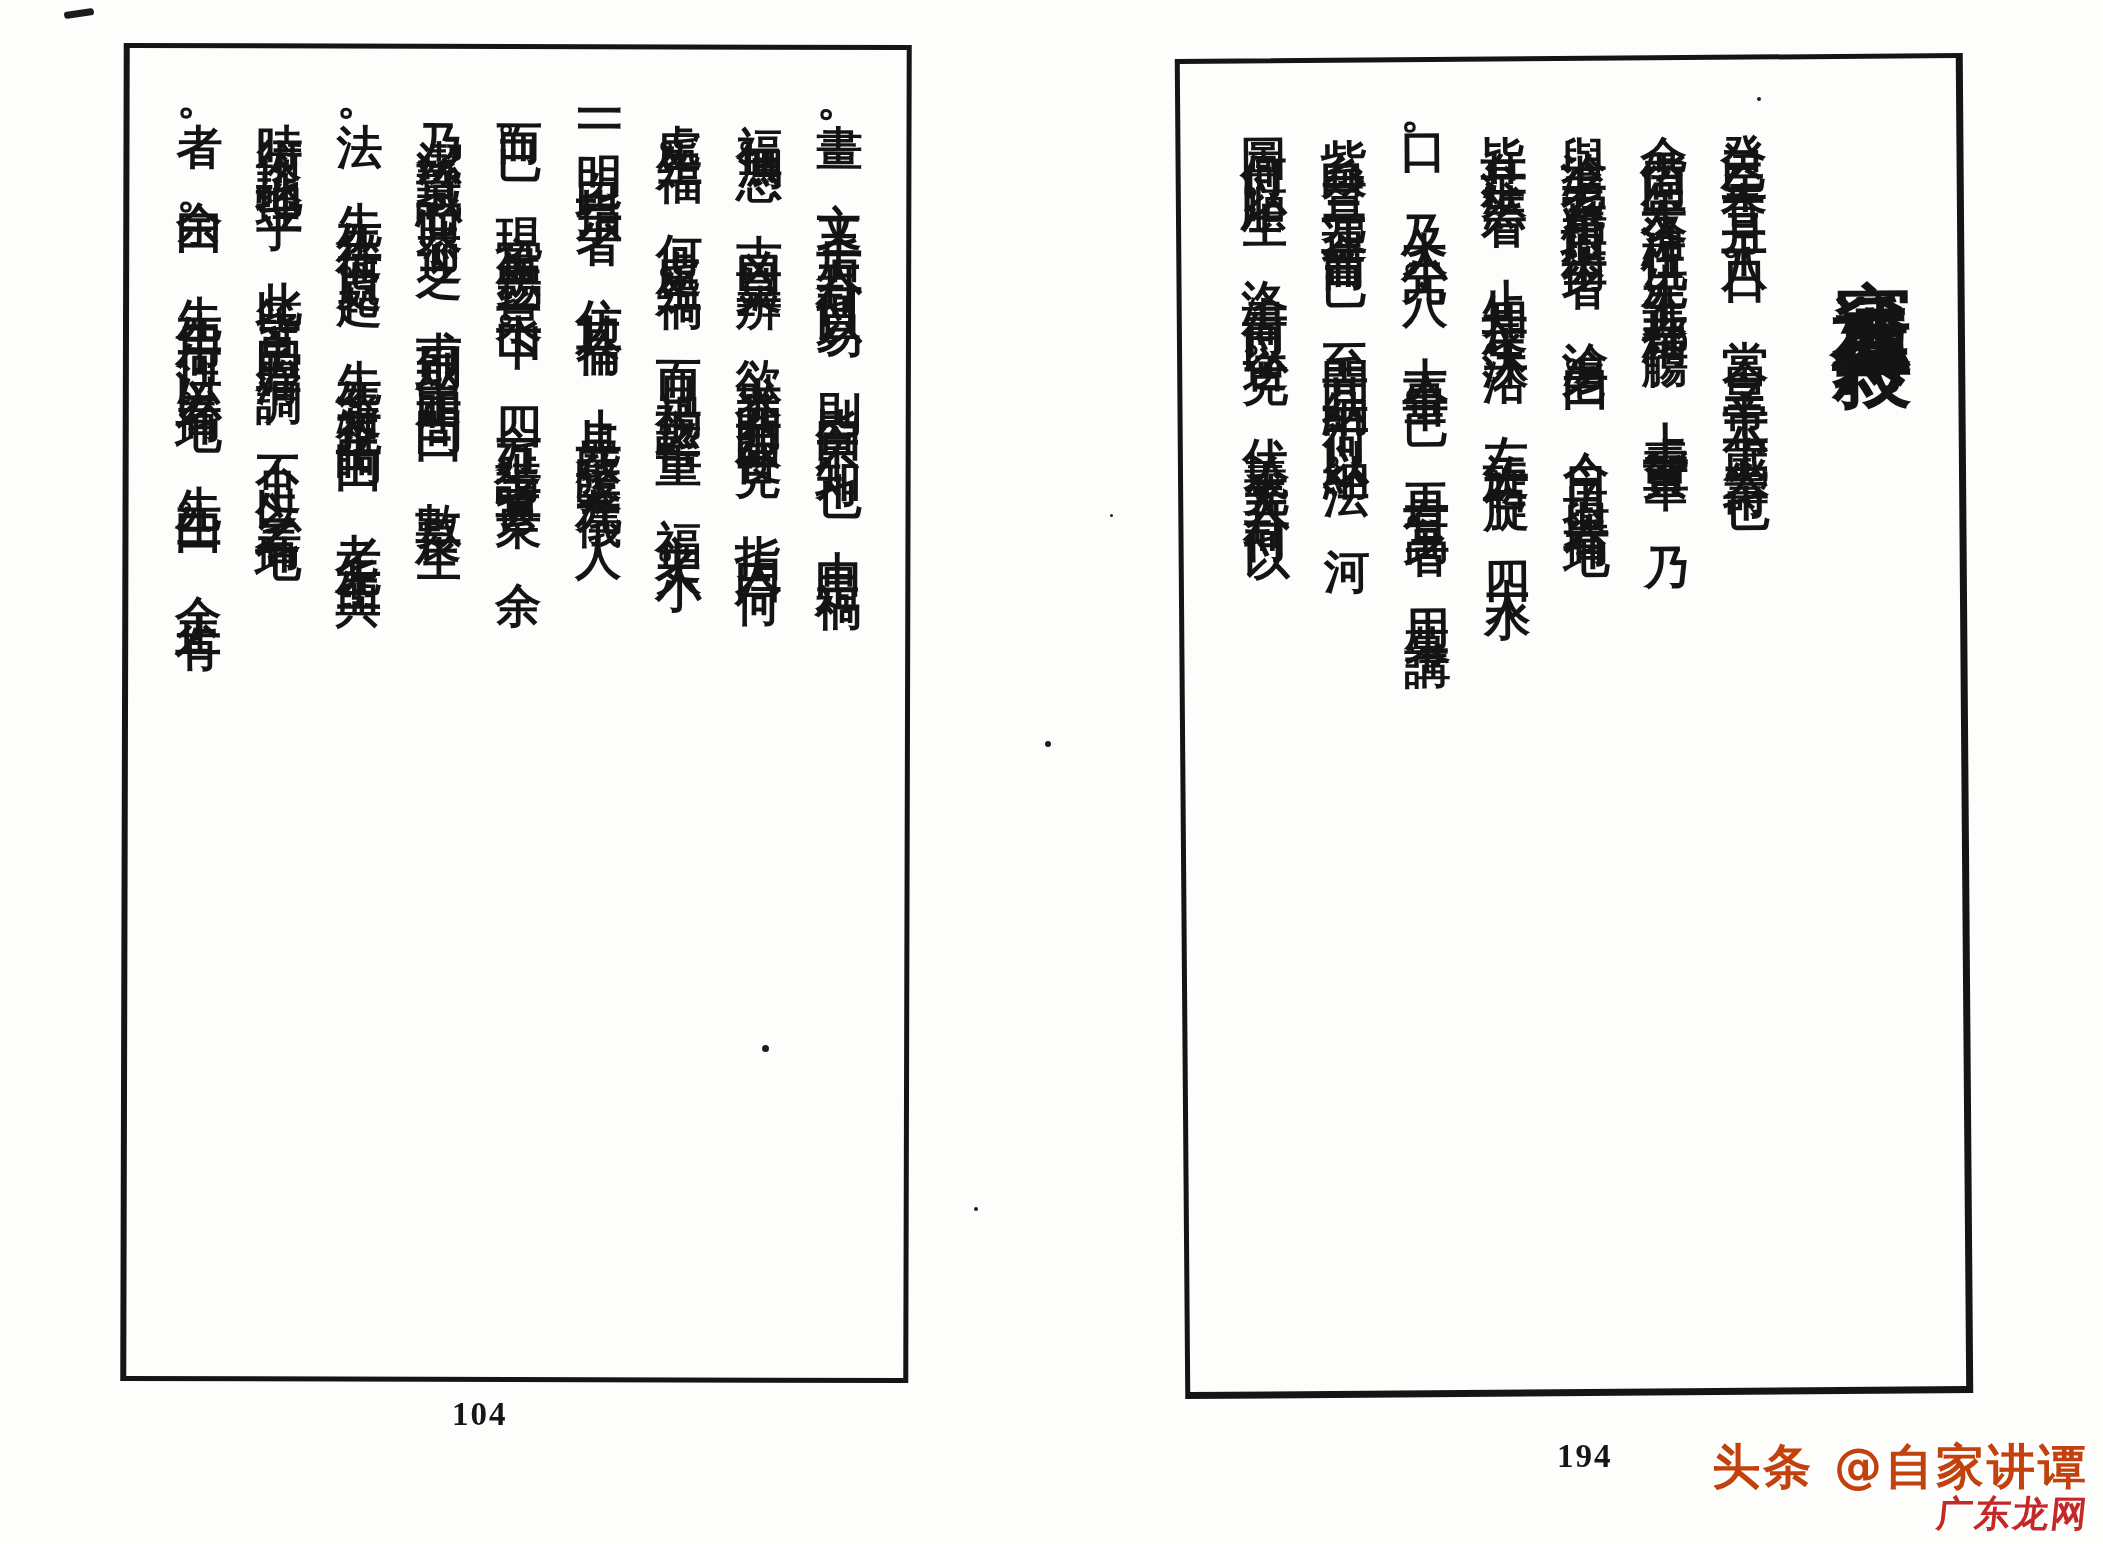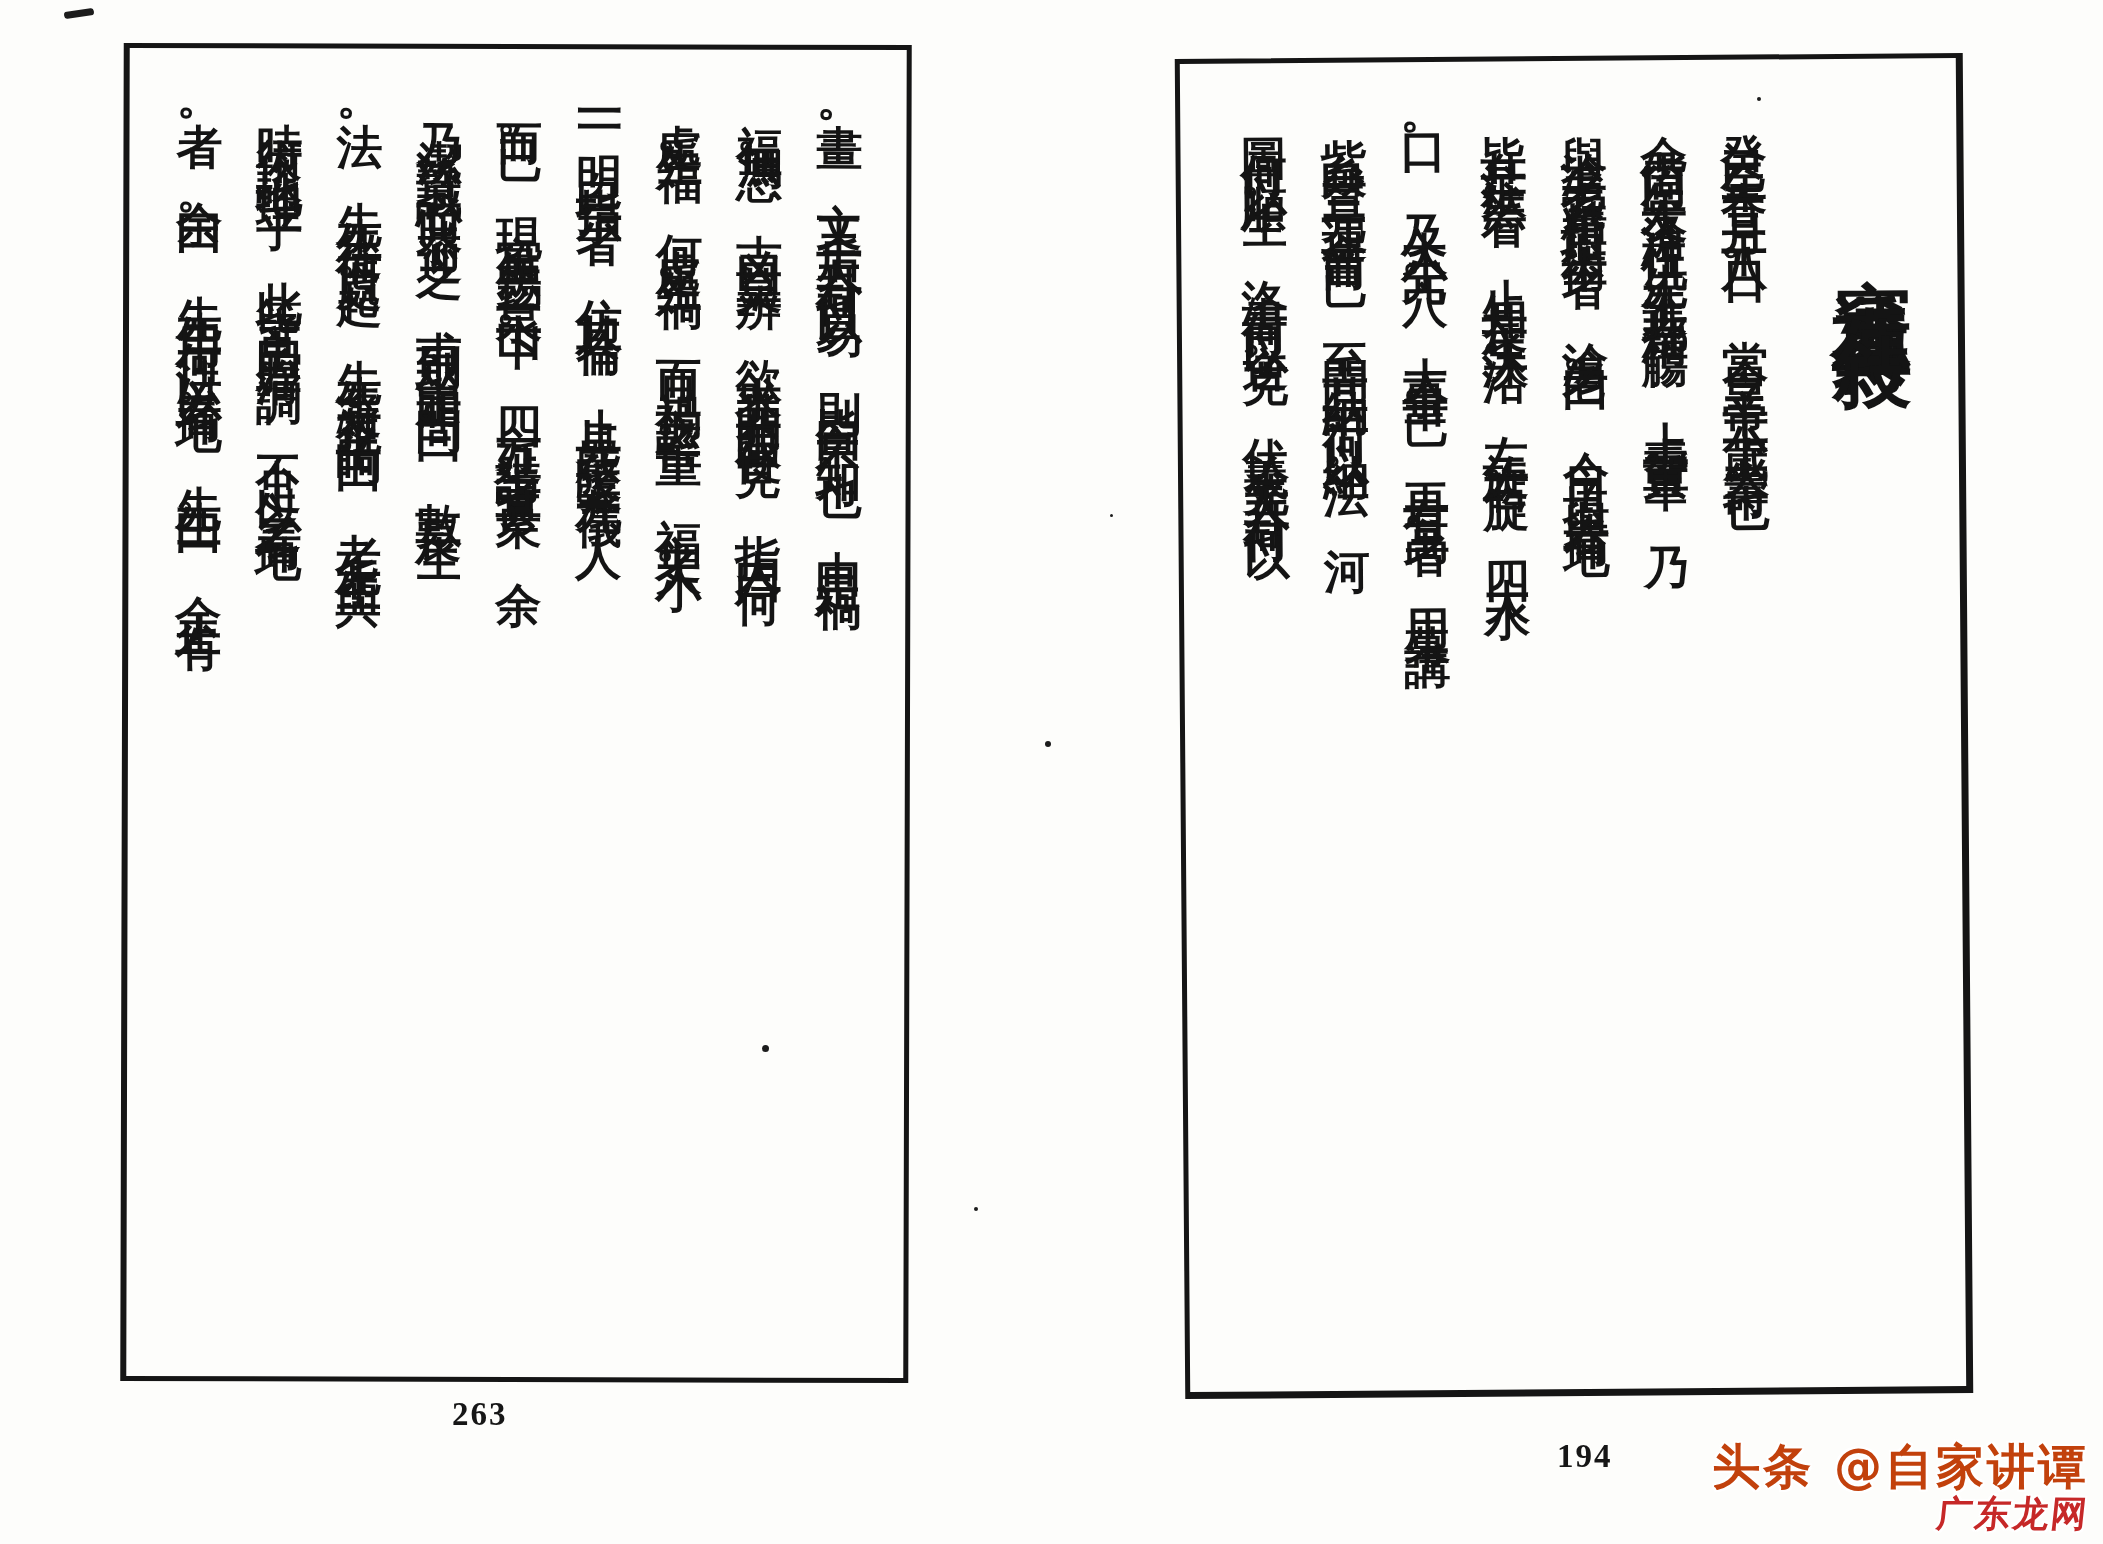--- a/index.html
+++ b/index.html
@@ -120,21 +120,21 @@
       <div class="col">福無憑。吉凶莫辨。欲求其開眼便見。指人曰何</div>
       <div class="col">處生福。何處生禍。而且禍之輕重。福之大小。</div>
       <div class="col">一一明白指示者。仿其倫。止見嚴陵張九儀一人</div>
       <div class="col">而已。現寓無錫二泉山下。四方延請者甚衆。余</div>
       <div class="col">乃潔贄誠心而恭迎之。甫到坐定叩問曰。數長生</div>
       <div class="col">法。先生從何處起。先生凝視半晌曰。老先生與</div>
       <div class="col">時術談地理乎。此等皆由腔滑調。不足以之看地</div>
       <div class="col">者。余曰。先生用何法以看地。先生曰。余止有</div>
     </div>
   </div>
-  <div class="pageno p-left">263</div>
+  <div class="pageno p-left">104</div>
 
   <div class="page right">
     <div class="vtext">
       <div class="title-col">穿透真傳敍</div>
       <div class="col">癸已年春三月十八日。當今皇帝六十歲大壽也。</div>
       <div class="col">余偕同年友滄柱仇先生進都稱觴。上壽賀畢。乃</div>
       <div class="col">與滄老索精堪與術者。滄老曰。今日堪與看地。</div>
       <div class="col">皆茫茫然看。止知長生沐浴。左旋右旋。四大水</div>
       <div class="col">口。及大小元穴。大事畢已。再有高者。用幕講</div>
       <div class="col">紫白替三元運會而已。至問其納甲何以納法。河</div>

